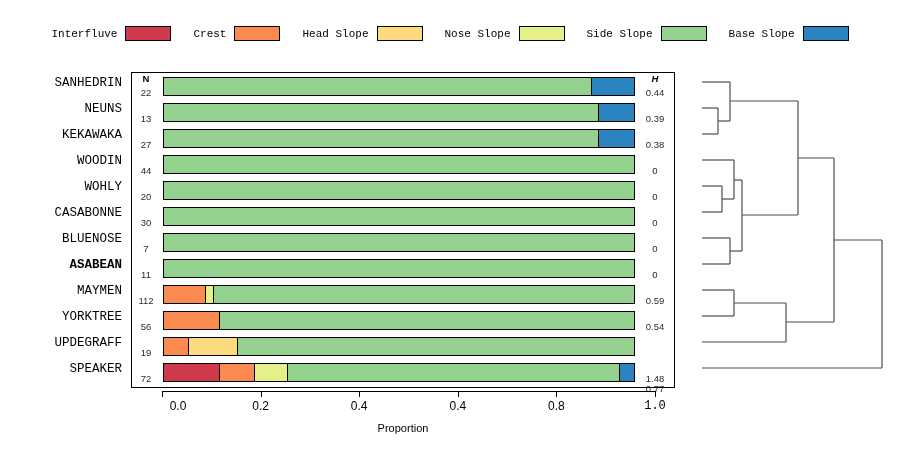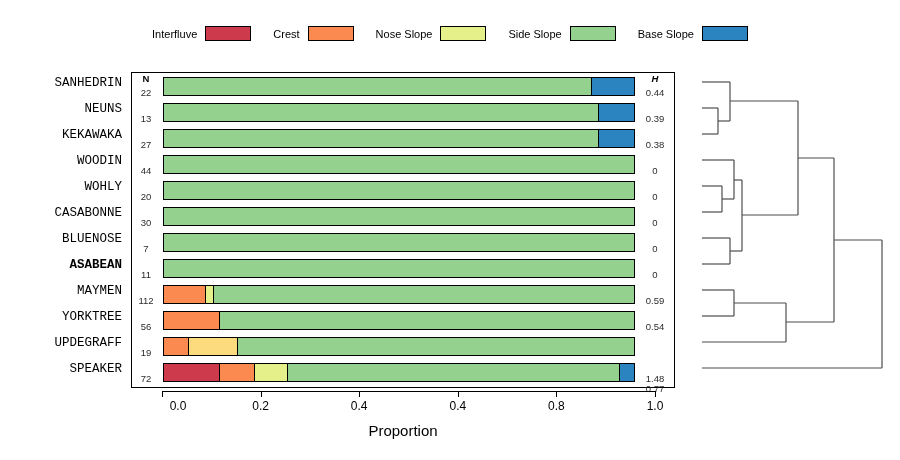--- a/index.html
+++ b/index.html
@@ -14,21 +14,21 @@
   .title{
     position:absolute;left:0;top:4px;width:900px;text-align:center;
     font-size:15px;font-weight:bold;letter-spacing:.2px;
   }
 
   
   .legend{
     position:absolute;left:0;top:26px;width:900px;
     display:flex;justify-content:center;align-items:center;gap:22px;
   }
-  .legend-item{display:flex;align-items:center;gap:8px;}
+  .legend-item{display:flex;align-items:center;gap:8px;font-family:Liberation Mono, monospace;}
   .legend-label{font-size:11px;}
   .legend-swatch{
     width:46px;height:15px;border:1.2px solid #000;box-sizing:border-box;
   }
 
   
   .plot-wrap{position:absolute;left:0;top:70px;width:900px;height:390px;}
 
   
   .ylabels{position:absolute;left:0;top:0;width:128px;height:318px;font-family:Liberation Mono, monospace;}
@@ -75,41 +75,45 @@
 
   
   .xaxis{position:absolute;left:162px;top:321px;width:493px;height:1px;background:#000;}
   .xtick{position:absolute;top:321px;width:1px;height:6px;background:#000;}
   .xticklabel{
     position:absolute;top:329px;width:40px;margin-left:-20px;
     text-align:center;font-size:12px;
   }
   .xtitle{
     position:absolute;left:131px;top:352px;width:544px;text-align:center;
-    font-size:15px;
+    font-size:11px;
   }
 
   
   .dendro{position:absolute;left:690px;top:0;width:205px;height:318px;}
   .dendro svg{display:block;}
 </style>
 </head>
 <body>
 
 <div id="root">
 
 
   <div class="legend" id="legend">
       <div class="legend-item">
         <span class="legend-label">Interfluve</span>
         <span class="legend-swatch" style="background: rgb(204, 58, 75);"></span>
       </div>
       <div class="legend-item">
         <span class="legend-label">Crest</span>
         <span class="legend-swatch" style="background: rgb(250, 138, 79);"></span>
+      </div>
+      <div class="legend-item">
+        <span class="legend-label">Head Slope</span>
+        <span class="legend-swatch" style="background: rgb(252, 218, 126);"></span>
       </div>
       <div class="legend-item">
         <span class="legend-label">Nose Slope</span>
         <span class="legend-swatch" style="background: rgb(230, 240, 138);"></span>
       </div>
       <div class="legend-item">
         <span class="legend-label">Side Slope</span>
         <span class="legend-swatch" style="background: rgb(148, 209, 142);"></span>
       </div>
       <div class="legend-item">
@@ -248,21 +252,21 @@
         <div class="xticklabel" style="left: 178px;">0.0</div>
         <div class="xtick" style="left: 260.6px;"></div>
         <div class="xticklabel" style="left: 260.6px;">0.2</div>
         <div class="xtick" style="left: 359.2px;"></div>
         <div class="xticklabel" style="left: 359.2px;">0.4</div>
         <div class="xtick" style="left: 457.8px;"></div>
         <div class="xticklabel" style="left: 457.8px;">0.4</div>
         <div class="xtick" style="left: 556.4px;"></div>
         <div class="xticklabel" style="left: 556.4px;">0.8</div>
         <div class="xtick" style="left: 655px;"></div>
-        <div class="xticklabel" style="left: 655px;">1.0</div>
+        <div class="xticklabel" style="left: 655px; font-family: Liberation Mono, monospace;">1.0</div>
       </div>
     <div class="xtitle">Proportion</div>
 
     <div class="dendro">
       <svg width="205" height="318" viewBox="0 0 205 318">
         <g fill="none" stroke="#4d4d4d" stroke-width="1.2">
 
           <path d="M12,12 H40"></path>
           <path d="M12,38 H28"></path>
           <path d="M12,64 H28"></path>

